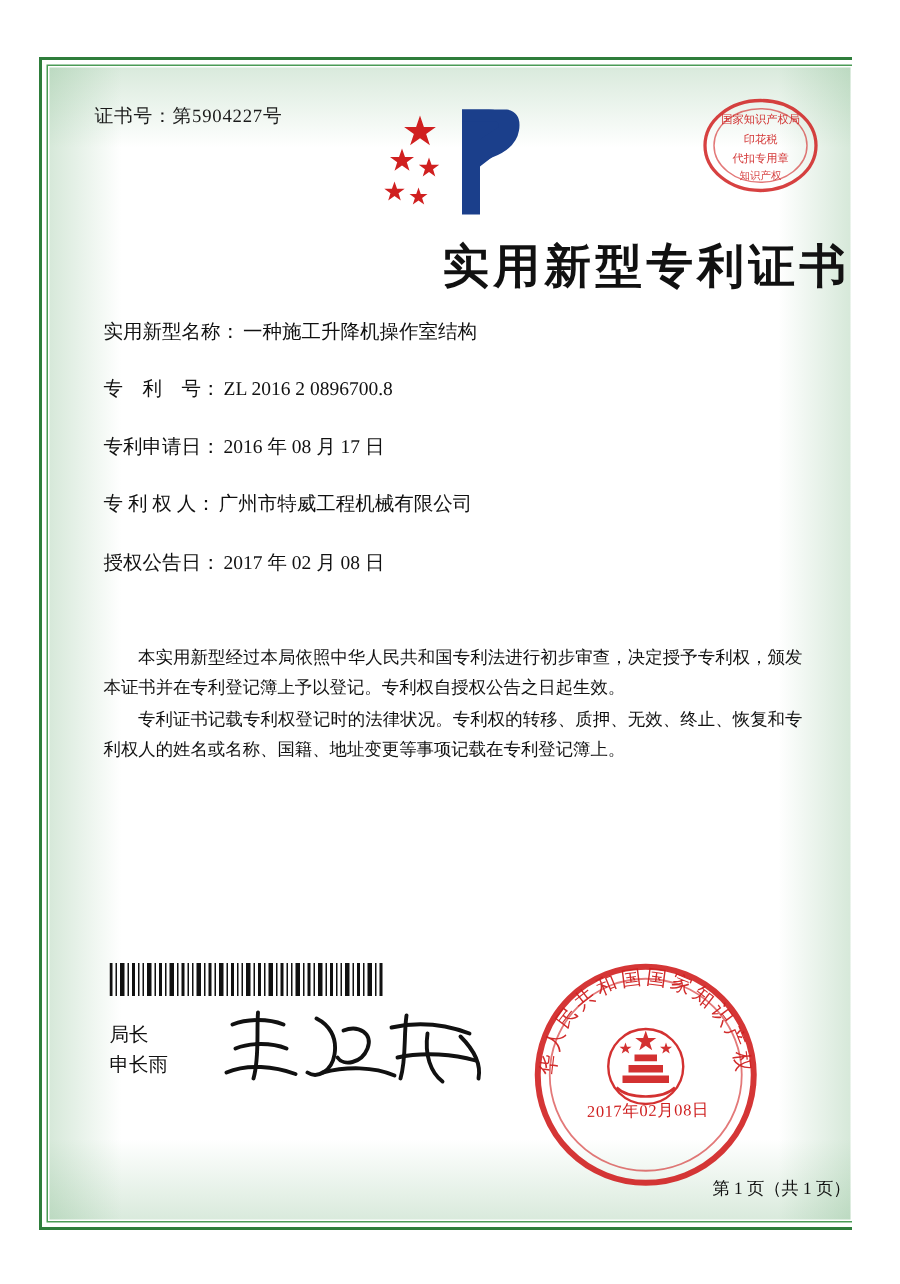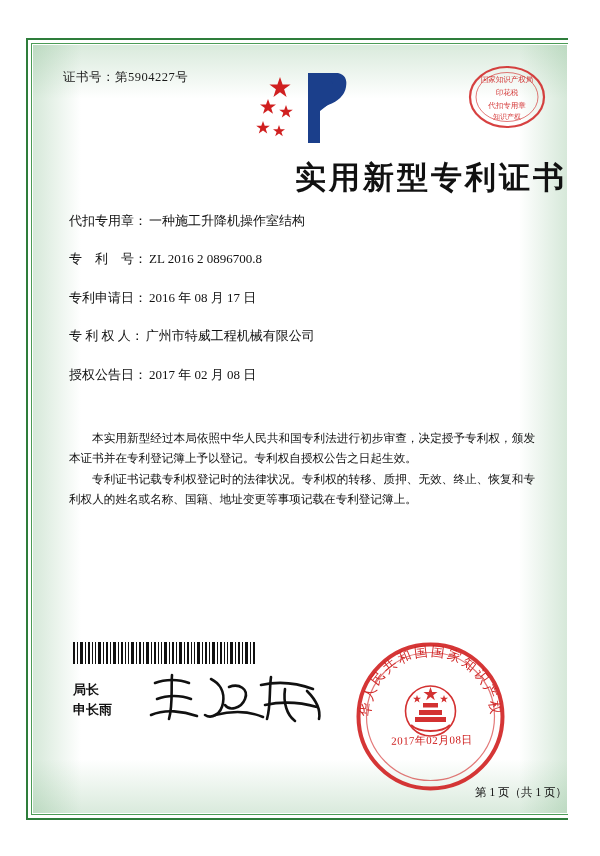--- a/index.html
+++ b/index.html
@@ -157,21 +157,20 @@
     height: 22px;
   }
 
   .signature-block {
     position: absolute;
     left: 40px;
     top: 635px;
     font-size: 13px;
     line-height: 1.5;
     color: #111;
-    font-weight: bold;
   }
 
   
   .handsign {
     position: absolute;
     left: 112px;
     top: 624px;
     width: 190px;
     height: 60px;
   }
@@ -241,21 +240,21 @@
         <text x="42" y="40" font-size="7.5" fill="#cf2020" text-anchor="middle" font-family="'DejaVu Serif',serif" opacity="0.9">印花税</text>
         <text x="42" y="53" font-size="7.5" fill="#cf2020" text-anchor="middle" font-family="'DejaVu Serif',serif" opacity="0.9">代扣专用章</text>
         <text x="42" y="64" font-size="7" fill="#cf2020" text-anchor="middle" font-family="'DejaVu Serif',serif" opacity="0.85">知识产权</text>
       </svg>
     </div>
 
     <div class="title">实用新型专利证书</div>
 
     <div class="fields">
       <div class="field-row">
-        <span class="field-label">代扣专用章：</span>
+        <span class="field-label">实用新型名称：</span>
         <span class="field-value">一种施工升降机操作室结构</span>
       </div>
       <div class="field-row">
         <span class="field-label">专　利　号：</span>
         <span class="field-value">ZL 2016 2 0896700.8</span>
       </div>
       <div class="field-row">
         <span class="field-label">专利申请日：</span>
         <span class="field-value">2016 年 08 月 17 日</span>
       </div>

